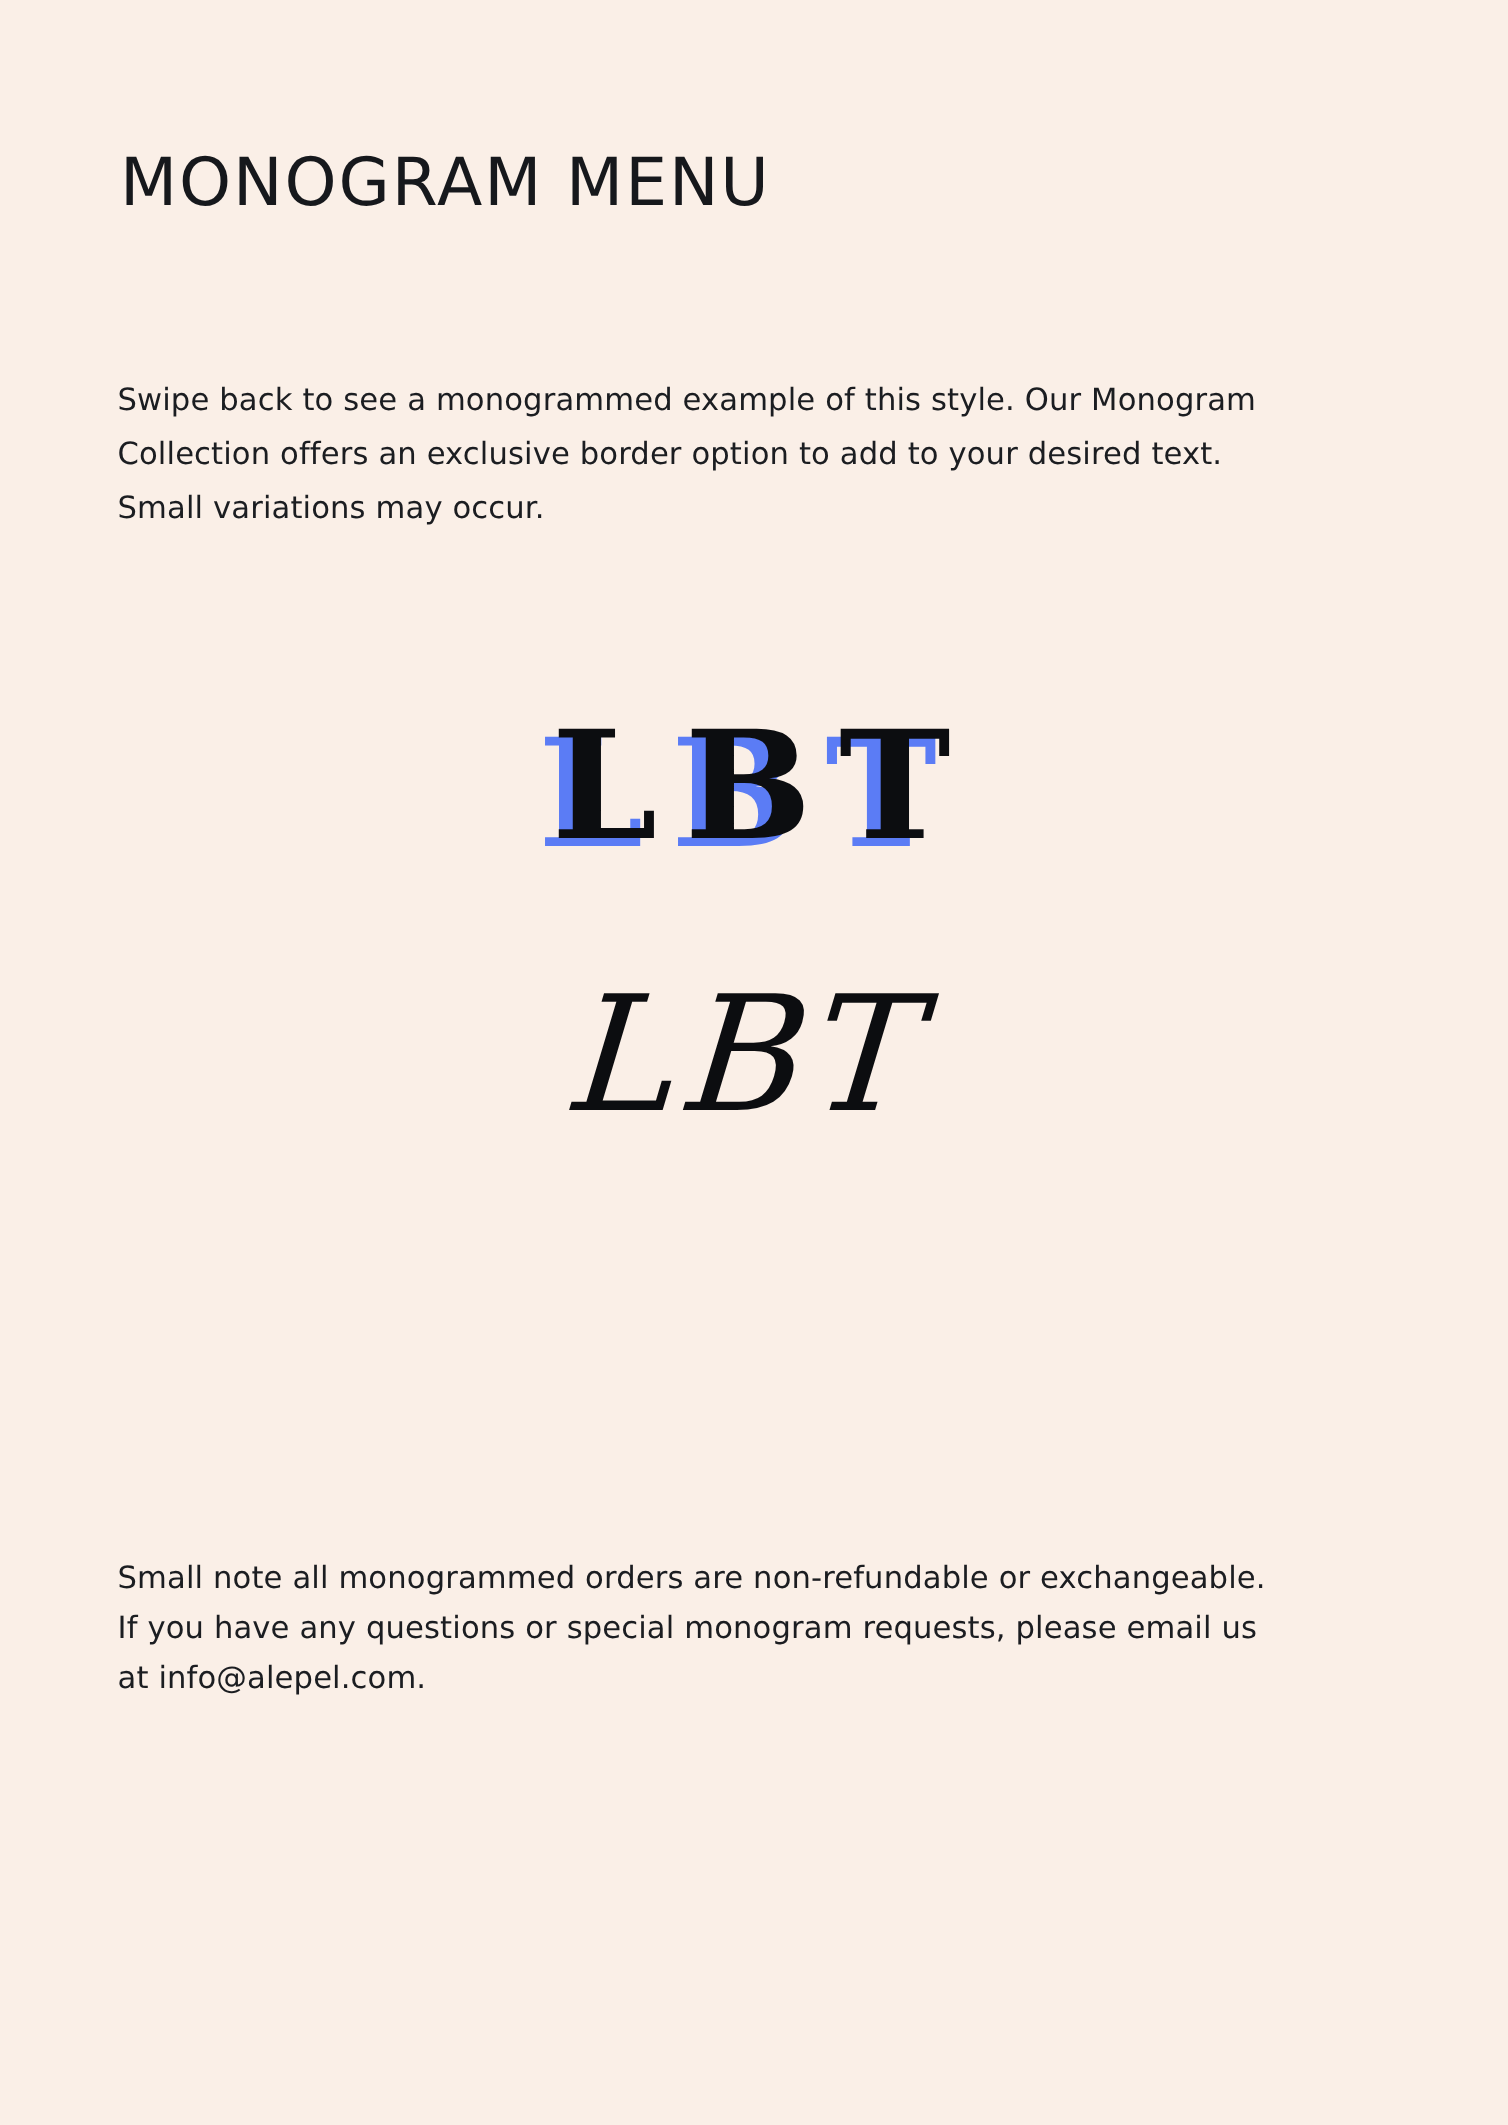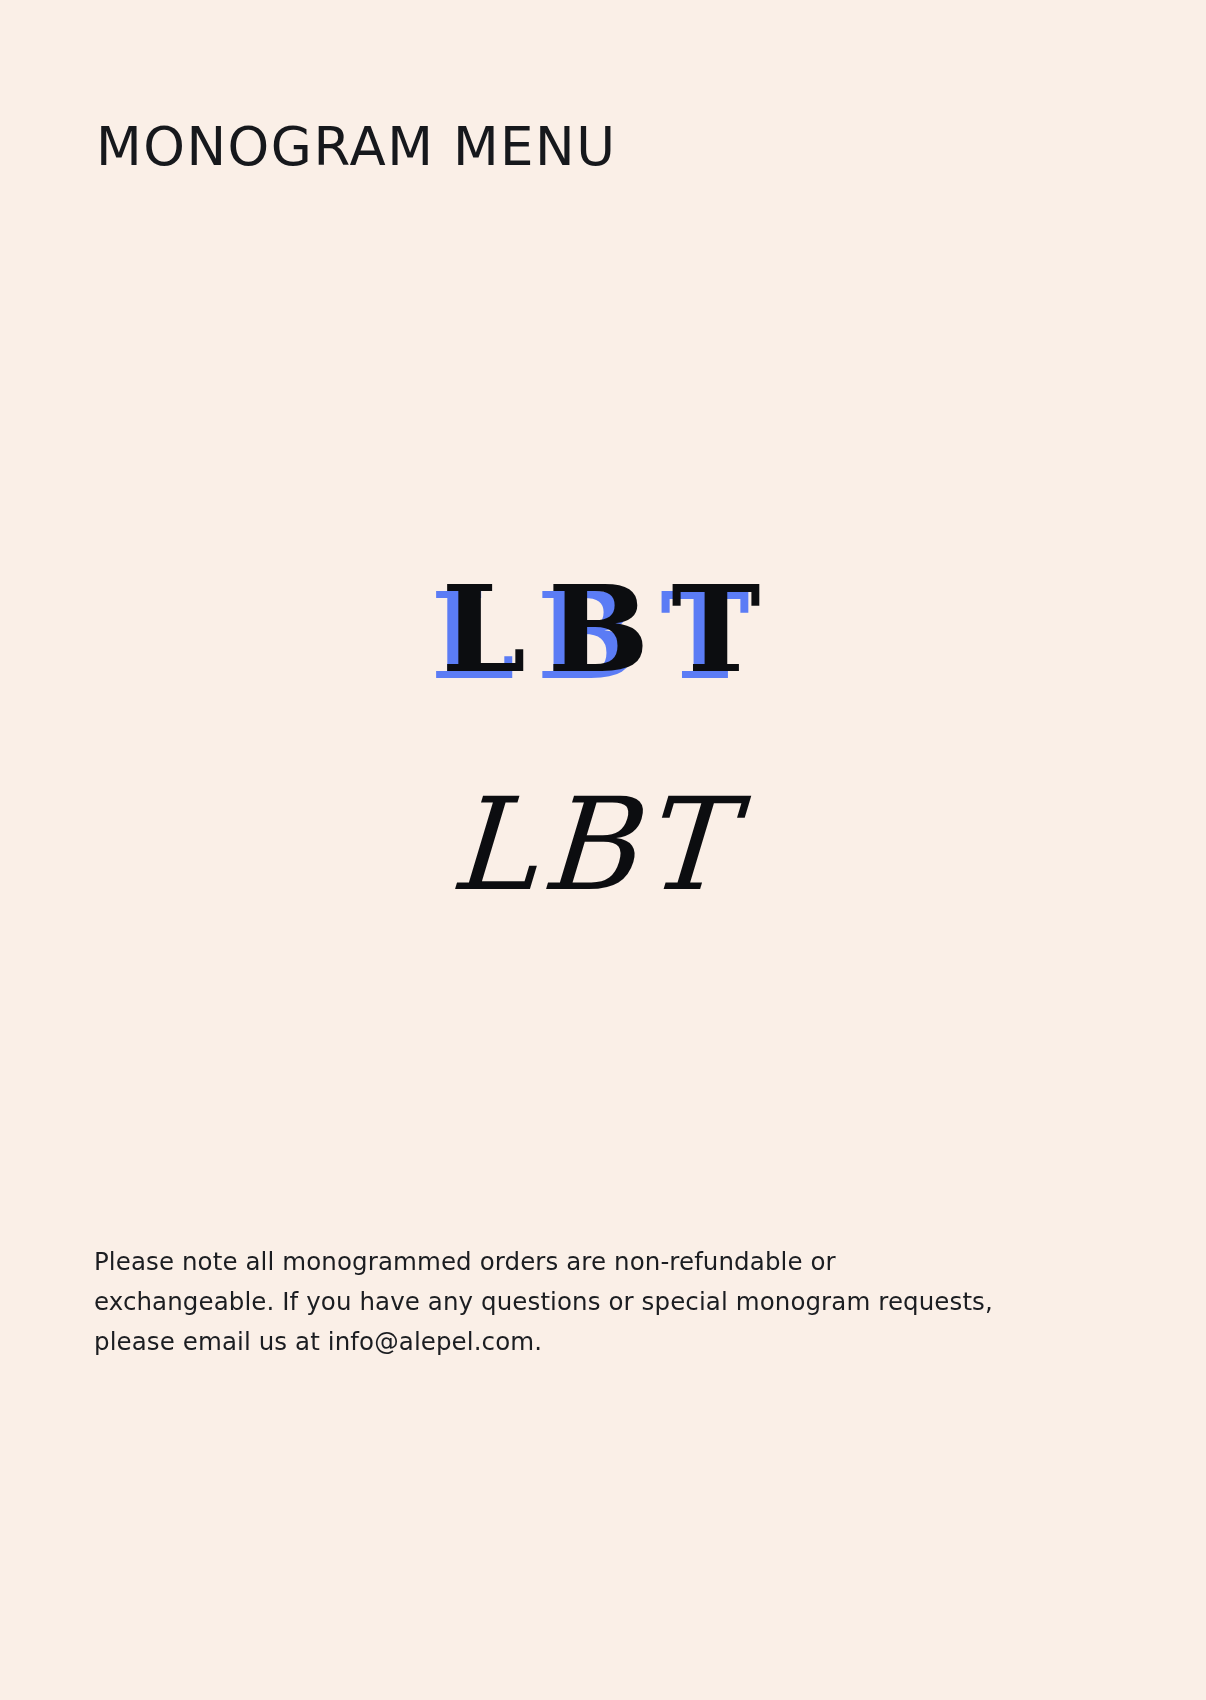--- a/index.html
+++ b/index.html
@@ -103,28 +103,29 @@
   .para-2 { top: 1122px; }
   .para-3 { top: 1242px; }
 </style>
 </head>
 <body>
 
 <div class="page">
 
   <div class="title">MONOGRAM MENU</div>
 
+  <div class="intro-para">Swipe back to see a monogrammed example of this style. Our Monogram Collection offers an exclusive border option to add to your desired text. Small variations may occur.</div>
 
   <div class="sample-block">
     <div class="serif-sample">
       <span class="shadow">LBT</span>
       <span class="front">LBT</span>
     </div>
   </div>
 
   <div class="script-sample">
     <span>LBT</span>
   </div>
 
 
-  <div class="body-para para-3">Please note all monogrammed orders are non-refundable or exchangeable. If you have any questions or special monogram requests, please email us at info@alepel.com.</div>
+  <div class="body-para para-3">Small note all monogrammed orders are non-refundable or exchangeable. If you have any questions or special monogram requests, please email us at info@alepel.com.</div>
 
 </div>
 
 </body></html>

